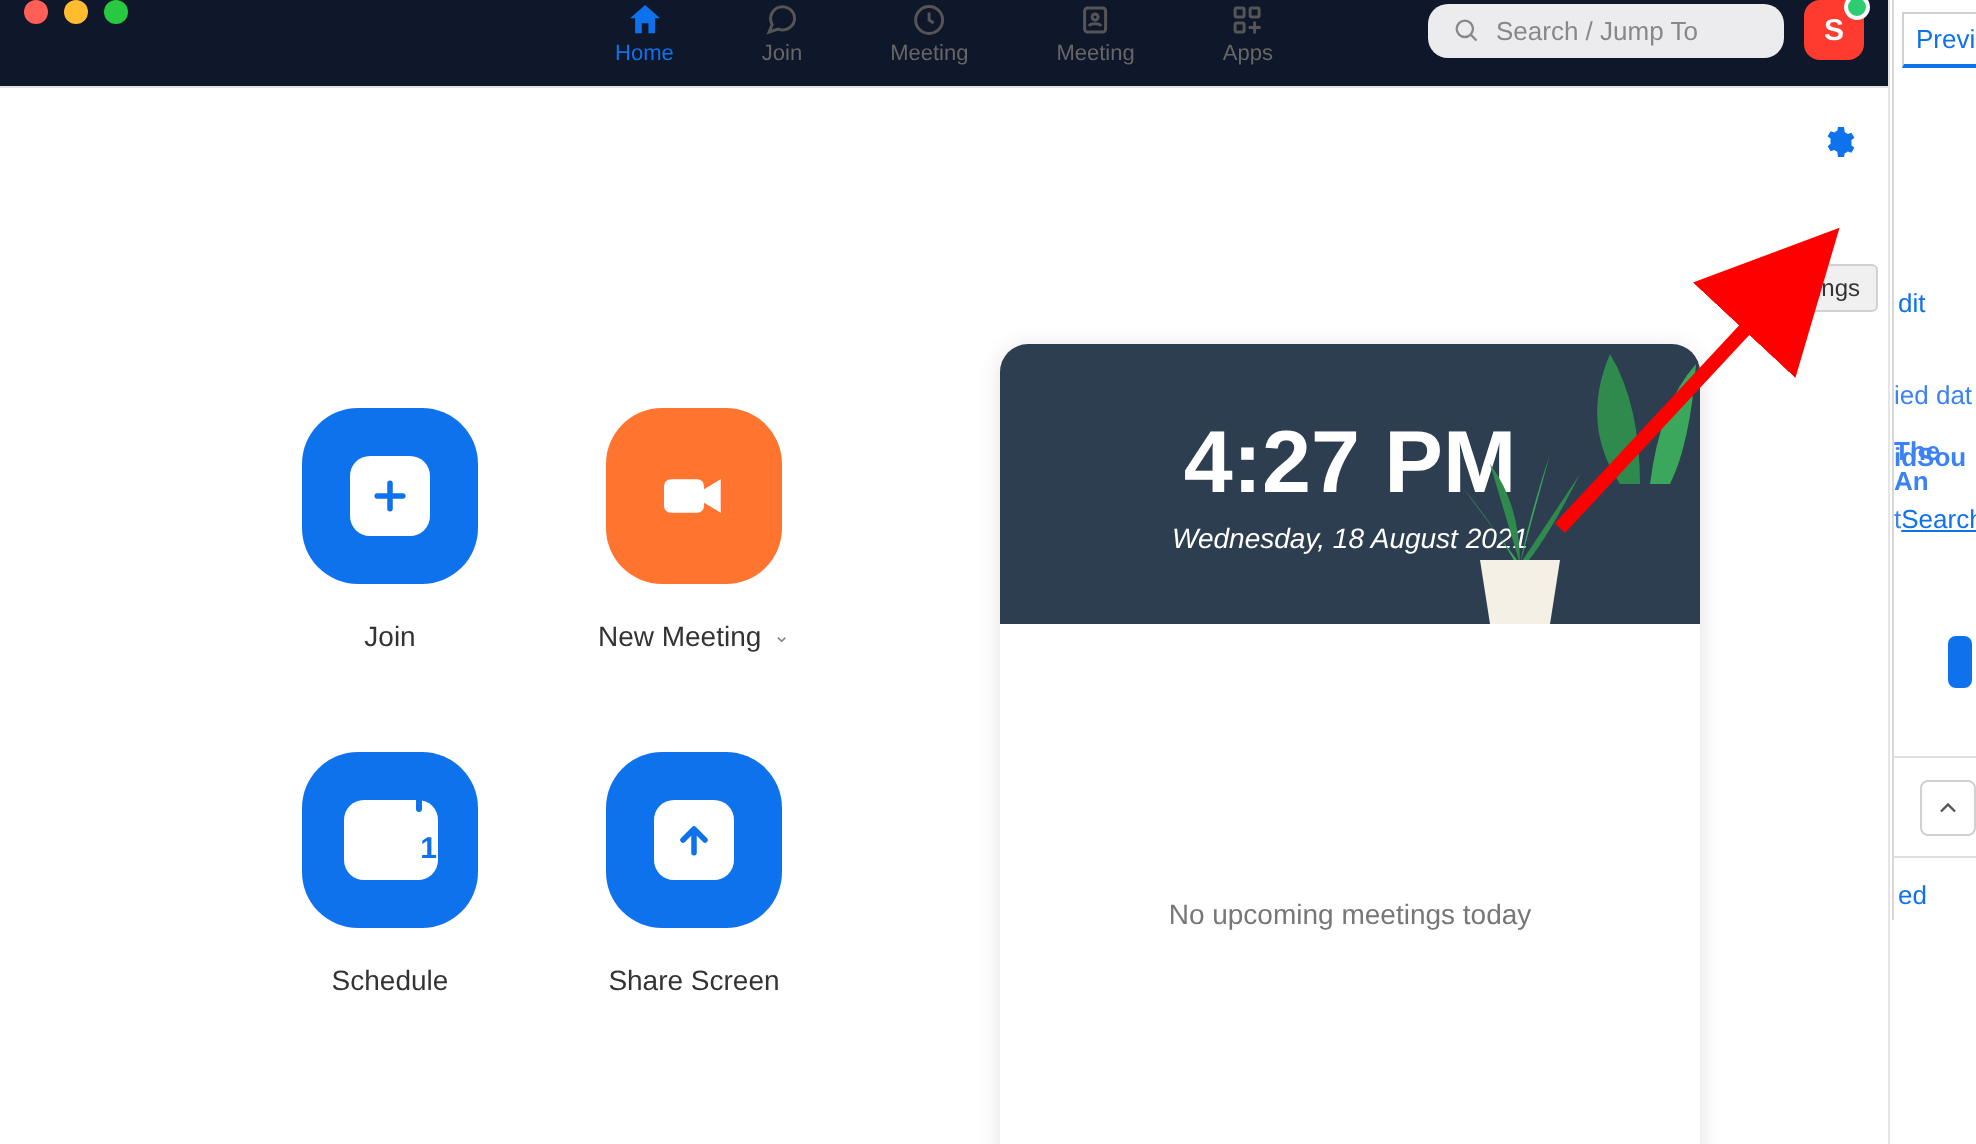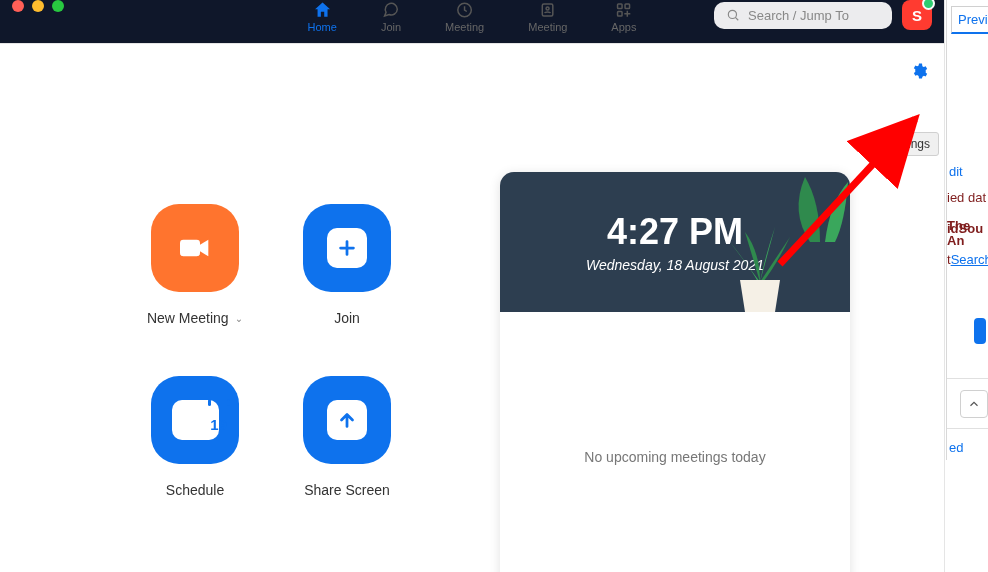--- a/index.html
+++ b/index.html
@@ -34,33 +34,33 @@
     .action { display: flex; flex-direction: column; align-items: center; gap: 18px; }
     .btn { width: 88px; height: 88px; border-radius: 28px; display: flex; align-items: center; justify-content: center; cursor: pointer; }
     .btn.orange { background: #ff742e; }
     .btn.blue { background: #0e72ed; }
     .plate { width: 40px; height: 40px; background:#fff; border-radius:10px; display:flex; align-items:center; justify-content:center; color:#0e72ed; font-weight:700; }
     .action-label { font-size: 14px; color: #333; display:flex; align-items:center; gap:6px; }
     .chev { font-size: 10px; color: #888; }
 
     .panel { position: absolute; left: 500px; top: 128px; width: 350px; border-radius: 14px; overflow: hidden; box-shadow: 0 2px 12px rgba(0,0,0,0.12); }
     .hero { height: 140px; background: #2d3e50; position: relative; color: #fff; display:flex; flex-direction:column; align-items:center; justify-content:center; }
-    .hero .time { font-size: 36px; font-weight: 600; text-align: center; }
+    .hero .time { font-size: 44px; font-weight: 600; text-align: center; }
     .hero .date { font-size: 14px; margin-top: 4px; font-style: italic; }
     .plant1 { position:absolute; right:0; top:0; width:80px; height:70px; }
     .plant2 { position:absolute; right:45px; bottom:0; width:90px; height:90px; }
     .panel-body { height: 290px; background:#fff; display:flex; align-items:center; justify-content:center; color:#777; font-size:14px; }
 
     .arrow { position:absolute; left: 770px; top: 60px; width: 170px; height: 170px; pointer-events:none; }
 
     
     .side { position:absolute; left:946px; top:0; width:42px; height:460px; background:#fff; border-left:1px solid #d8d8d8; font-size:13px; }
     .side .tab { background:#fff; border:1px solid #d0d0d0; border-bottom:2px solid #0e72ed; color:#0e72ed; padding:5px 6px; position:absolute; top:6px; left:4px; }
     .side-item { position:absolute; left:2px; color:#0e72ed; }
-    .side-text { position:absolute; left:0; color:#7f1d1d; font-size:13px; }
+    .side-text { position:absolute; left:0; color:#3b82f6; font-size:13px; }
     .chip { position:absolute; right:0; top:390px; width:28px; height:28px; border:1px solid #d0d0d0; border-radius:4px; display:flex; align-items:center; justify-content:center; color:#555; background:#fff;}
     .hr { position:absolute; left:0; right:0; height:1px; background:#e0e0e0; }
   </style>
 </head>
 <body>
 
 <div class="main-window">
 
   <div class="titlebar">
     <div class="traffic-lights">
@@ -135,41 +135,41 @@
   <div class="content">
     <div class="gear">
       <svg viewBox="0 0 24 24" width="18" height="18" fill="#0e72ed">
           <path d="M12 8a4 4 0 100 8 4 4 0 000-8zm9 4a7 7 0 00-.1-1.2l2-1.6-2-3.4-2.4.9a7 7 0 00-2-1.2L16 2h-4l-.5 2.5a7 7 0 00-2 1.2l-2.4-.9-2 3.4 2 1.6A7 7 0 007 12c0 .4 0 .8.1 1.2l-2 1.6 2 3.4 2.4-.9c.6.5 1.3.9 2 1.2L12 22h4l.5-2.5c.7-.3 1.4-.7 2-1.2l2.4.9 2-3.4-2-1.6c.1-.4.1-.8.1-1.2z"></path>
         </svg>
     </div>
     <div class="tooltip">Settings</div>
 
     <div class="action-grid">
       <div class="action">
-        <div class="btn orange">
-          <svg viewBox="0 0 24 24" width="40" height="40" fill="#fff">
-              <rect x="3" y="7" width="12" height="10" rx="2"></rect>
-              <path d="M15 10l5-3v10l-5-3z"></path>
-            </svg>
-        </div>
-        <div class="action-label">
-          <span>New Meeting</span>
-          <span class="chev">⌄</span>
-        </div>
-      </div>
-
-      <div class="action">
         <div class="btn blue">
           <div class="plate">
             <svg viewBox="0 0 24 24" width="22" height="22" fill="none" stroke="#0e72ed" stroke-width="3" stroke-linecap="round">
                 <path d="M12 5v14M5 12h14"></path>
               </svg>
           </div>
         </div>
         <div class="action-label">Join</div>
+      </div>
+
+      <div class="action">
+        <div class="btn orange">
+          <svg viewBox="0 0 24 24" width="40" height="40" fill="#fff">
+              <rect x="3" y="7" width="12" height="10" rx="2"></rect>
+              <path d="M15 10l5-3v10l-5-3z"></path>
+            </svg>
+        </div>
+        <div class="action-label">
+          <span>New Meeting</span>
+          <span class="chev">⌄</span>
+        </div>
       </div>
 
       <div class="action">
         <div class="btn blue">
           <div class="plate" style="flex-direction:column;gap:0;padding-left:47px;">
             <div style="width:100%;height:10px;border-bottom:3px solid #0e72ed;border-radius:10px 10px 0 0;margin-top:-4px;position:relative">
               <div style="position:absolute;top:-5px;left:8px;width:3px;height:7px;background:#0e72ed;border-radius:2px"></div>
               <div style="position:absolute;top:-5px;right:8px;width:3px;height:7px;background:#0e72ed;border-radius:2px"></div>
             </div>
             <span style="font-size:15px;margin-top:2px;">19</span>
@@ -217,21 +217,21 @@
             <path d="M0 0 L10 5 L0 10 Z" fill="#ff0000"></path>
           </marker>
         </defs>
       <line x1="10" y1="160" x2="145" y2="15" stroke="#ff0000" stroke-width="7" marker-end="url(#ah)"></line>
     </svg>
   </div>
 </div>
 
 <div class="side">
   <div class="tab">Previ</div>
-  <div class="side-item" style="top:164px">dit</div>
+  <div class="side-item" style="top:144px">dit</div>
   <div class="side-text" style="top:190px">ied dat</div>
   <div class="side-text" style="top:218px;font-weight:600">The An</div>
   <div class="side-text" style="top:221px;font-weight:600">idSou</div>
   <div style="position:absolute;top:252px;left:0;display:flex">
     <span class="side-text" style="position:static">t </span>
     <span class="side-item" style="position:static;text-decoration:underline">Search</span>
   </div>
   <div style="position:absolute;top:318px;right:2px;width:12px;height:26px;background:#0e72ed;border-radius:4px"></div>
   <div class="hr" style="top:378px"></div>
   <div class="chip">

